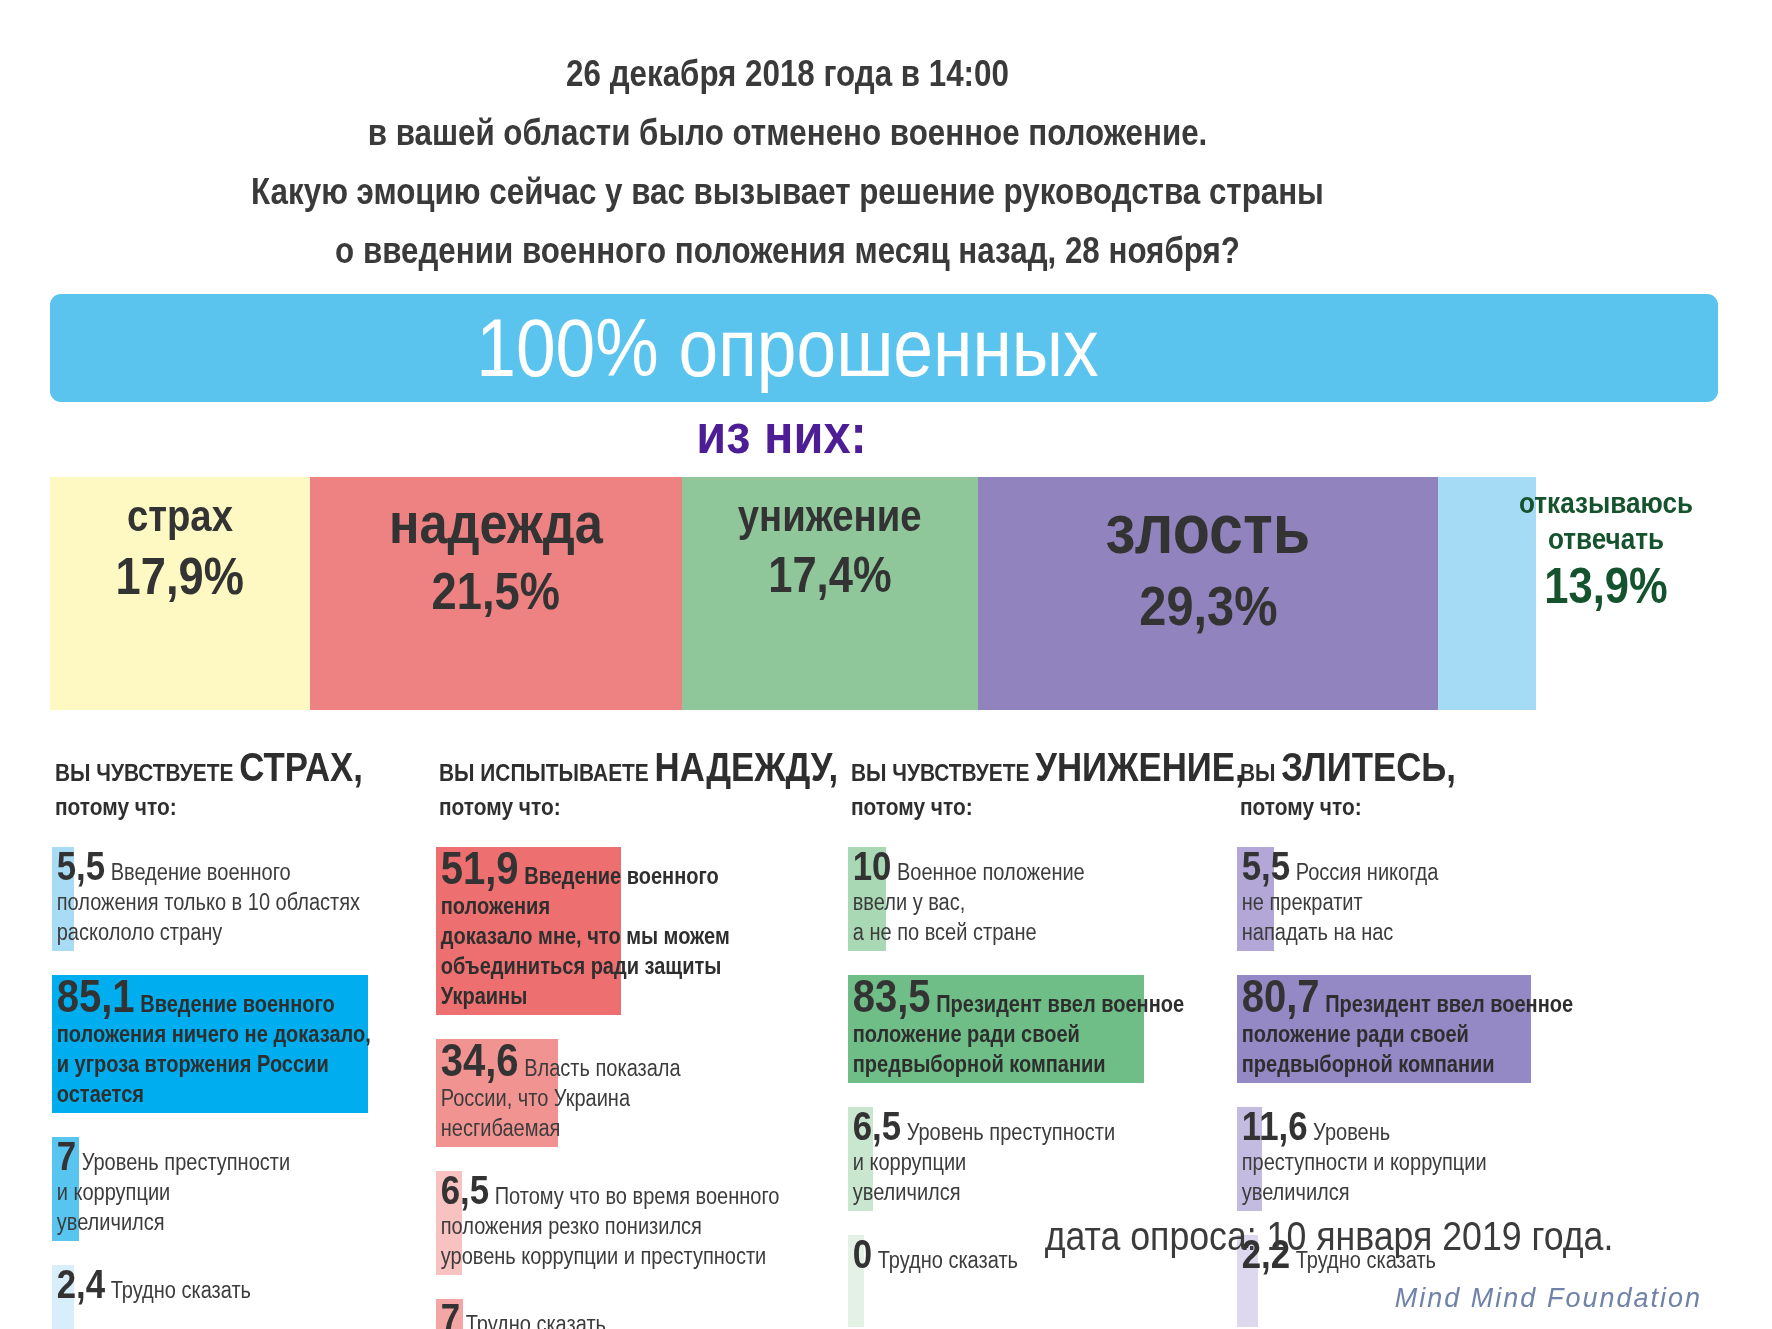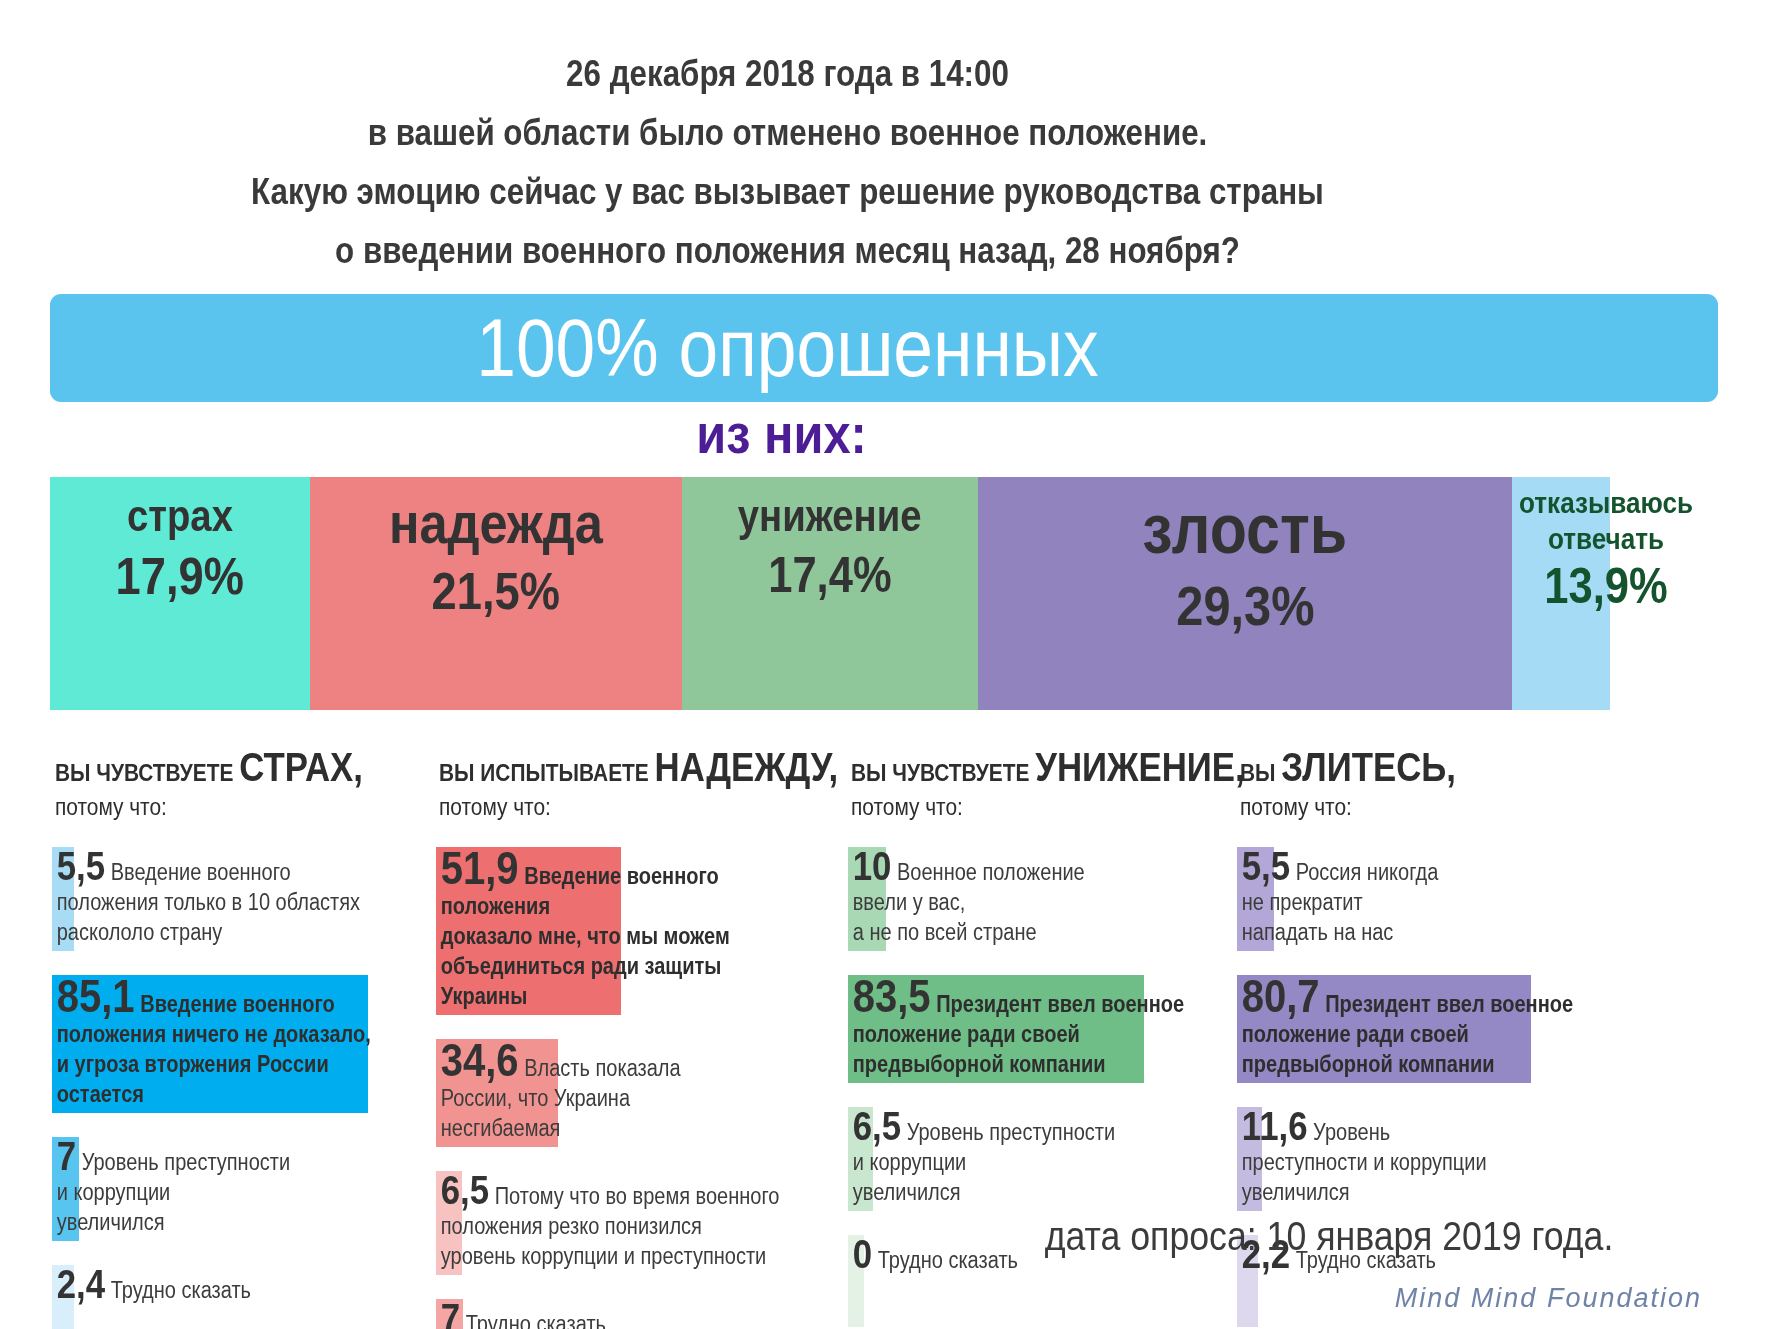--- a/index.html
+++ b/index.html
@@ -33,21 +33,21 @@
   .refuse-line{font-size:30px;font-weight:bold;line-height:36px;}
   .refuse-pct{font-size:50px;font-weight:bold;line-height:54px;margin-top:2px;}
 
   
   .columns{position:absolute;left:55px;top:745px;display:grid;
            grid-template-columns:332px 360px 337px 330px;column-gap:52px;}
   .col{position:relative;}
   .hdr1{height:48px;line-height:44px;white-space:nowrap;}
   .hdr-prefix{font-size:24px;font-weight:bold;color:#2e2e2e;}
   .hdr-emotion{font-size:40px;font-weight:bold;color:#2e2e2e;}
-  .hdr2{height:30px;line-height:28px;font-size:24px;font-weight:normal;color:#2e2e2e;margin-bottom:4px;}
+  .hdr2{height:30px;line-height:28px;font-size:24px;font-weight:bold;color:#2e2e2e;margin-bottom:4px;}
   .reason{position:relative;min-height:97px;margin-top:24px;}
   .reason.tail{min-height:92px;}
   .rbar{position:absolute;left:-3px;top:0;bottom:0;}
   .rtext{position:relative;padding:3px 0 4px 2px;font-size:23px;line-height:30px;color:#3c3c3c;
          transform:scaleX(0.87);transform-origin:0 0;width:117%;}
   .rtext .rbody{white-space:pre-line;}
   .rnum{font-size:40px;line-height:33px;font-weight:bold;color:#333;}
   .reason.big .rnum{font-size:46px;line-height:36px;}
   .rtext.emph{font-weight:bold;color:#2e2e2e;}
 
@@ -78,33 +78,33 @@
   <div class="subtitle">
     <span class="condc">из них:</span>
   </div>
 
   <div class="seg-bar" id="emotion-bar">
     <div class="refuse-label">
       <div class="refuse-line condc">отказываюсь</div>
       <div class="refuse-line condc">отвечать</div>
       <div class="refuse-pct condc">13,9%</div>
     </div>
-  <div class="seg seg-1" style="width: 260px; background: #5eead4;">
+  <div class="seg seg-1" style="width: 260px; background: #fef9c3;">
         <div class="seg-name condc">страх</div>
         <div class="seg-pct condc">17,9%</div>
       </div>
       <div class="seg seg-2" style="width: 372px; background: rgb(238, 129, 129);">
         <div class="seg-name condc">надежда</div>
         <div class="seg-pct condc">21,5%</div>
       </div>
       <div class="seg seg-3" style="width: 296px; background: rgb(143, 199, 155);">
         <div class="seg-name condc">унижение</div>
         <div class="seg-pct condc">17,4%</div>
       </div>
-      <div class="seg seg-4" style="width: 534px; background: rgb(145, 132, 190);">
+      <div class="seg seg-4" style="width: 460px; background: rgb(145, 132, 190);">
         <div class="seg-name condc">злость</div>
         <div class="seg-pct condc">29,3%</div>
       </div>
       <div class="seg seg-5" style="width: 98px; background: rgb(166, 219, 245);"></div>
     </div>
 
   <div class="columns" id="columns">
       <div class="col">
         <div class="hdr1"><span class="cond"><span class="hdr-prefix">ВЫ ЧУВСТВУЕТЕ </span><span class="hdr-emotion">СТРАХ,</span></span></div>
         <div class="hdr2"><span class="cond">потому что:</span></div>

